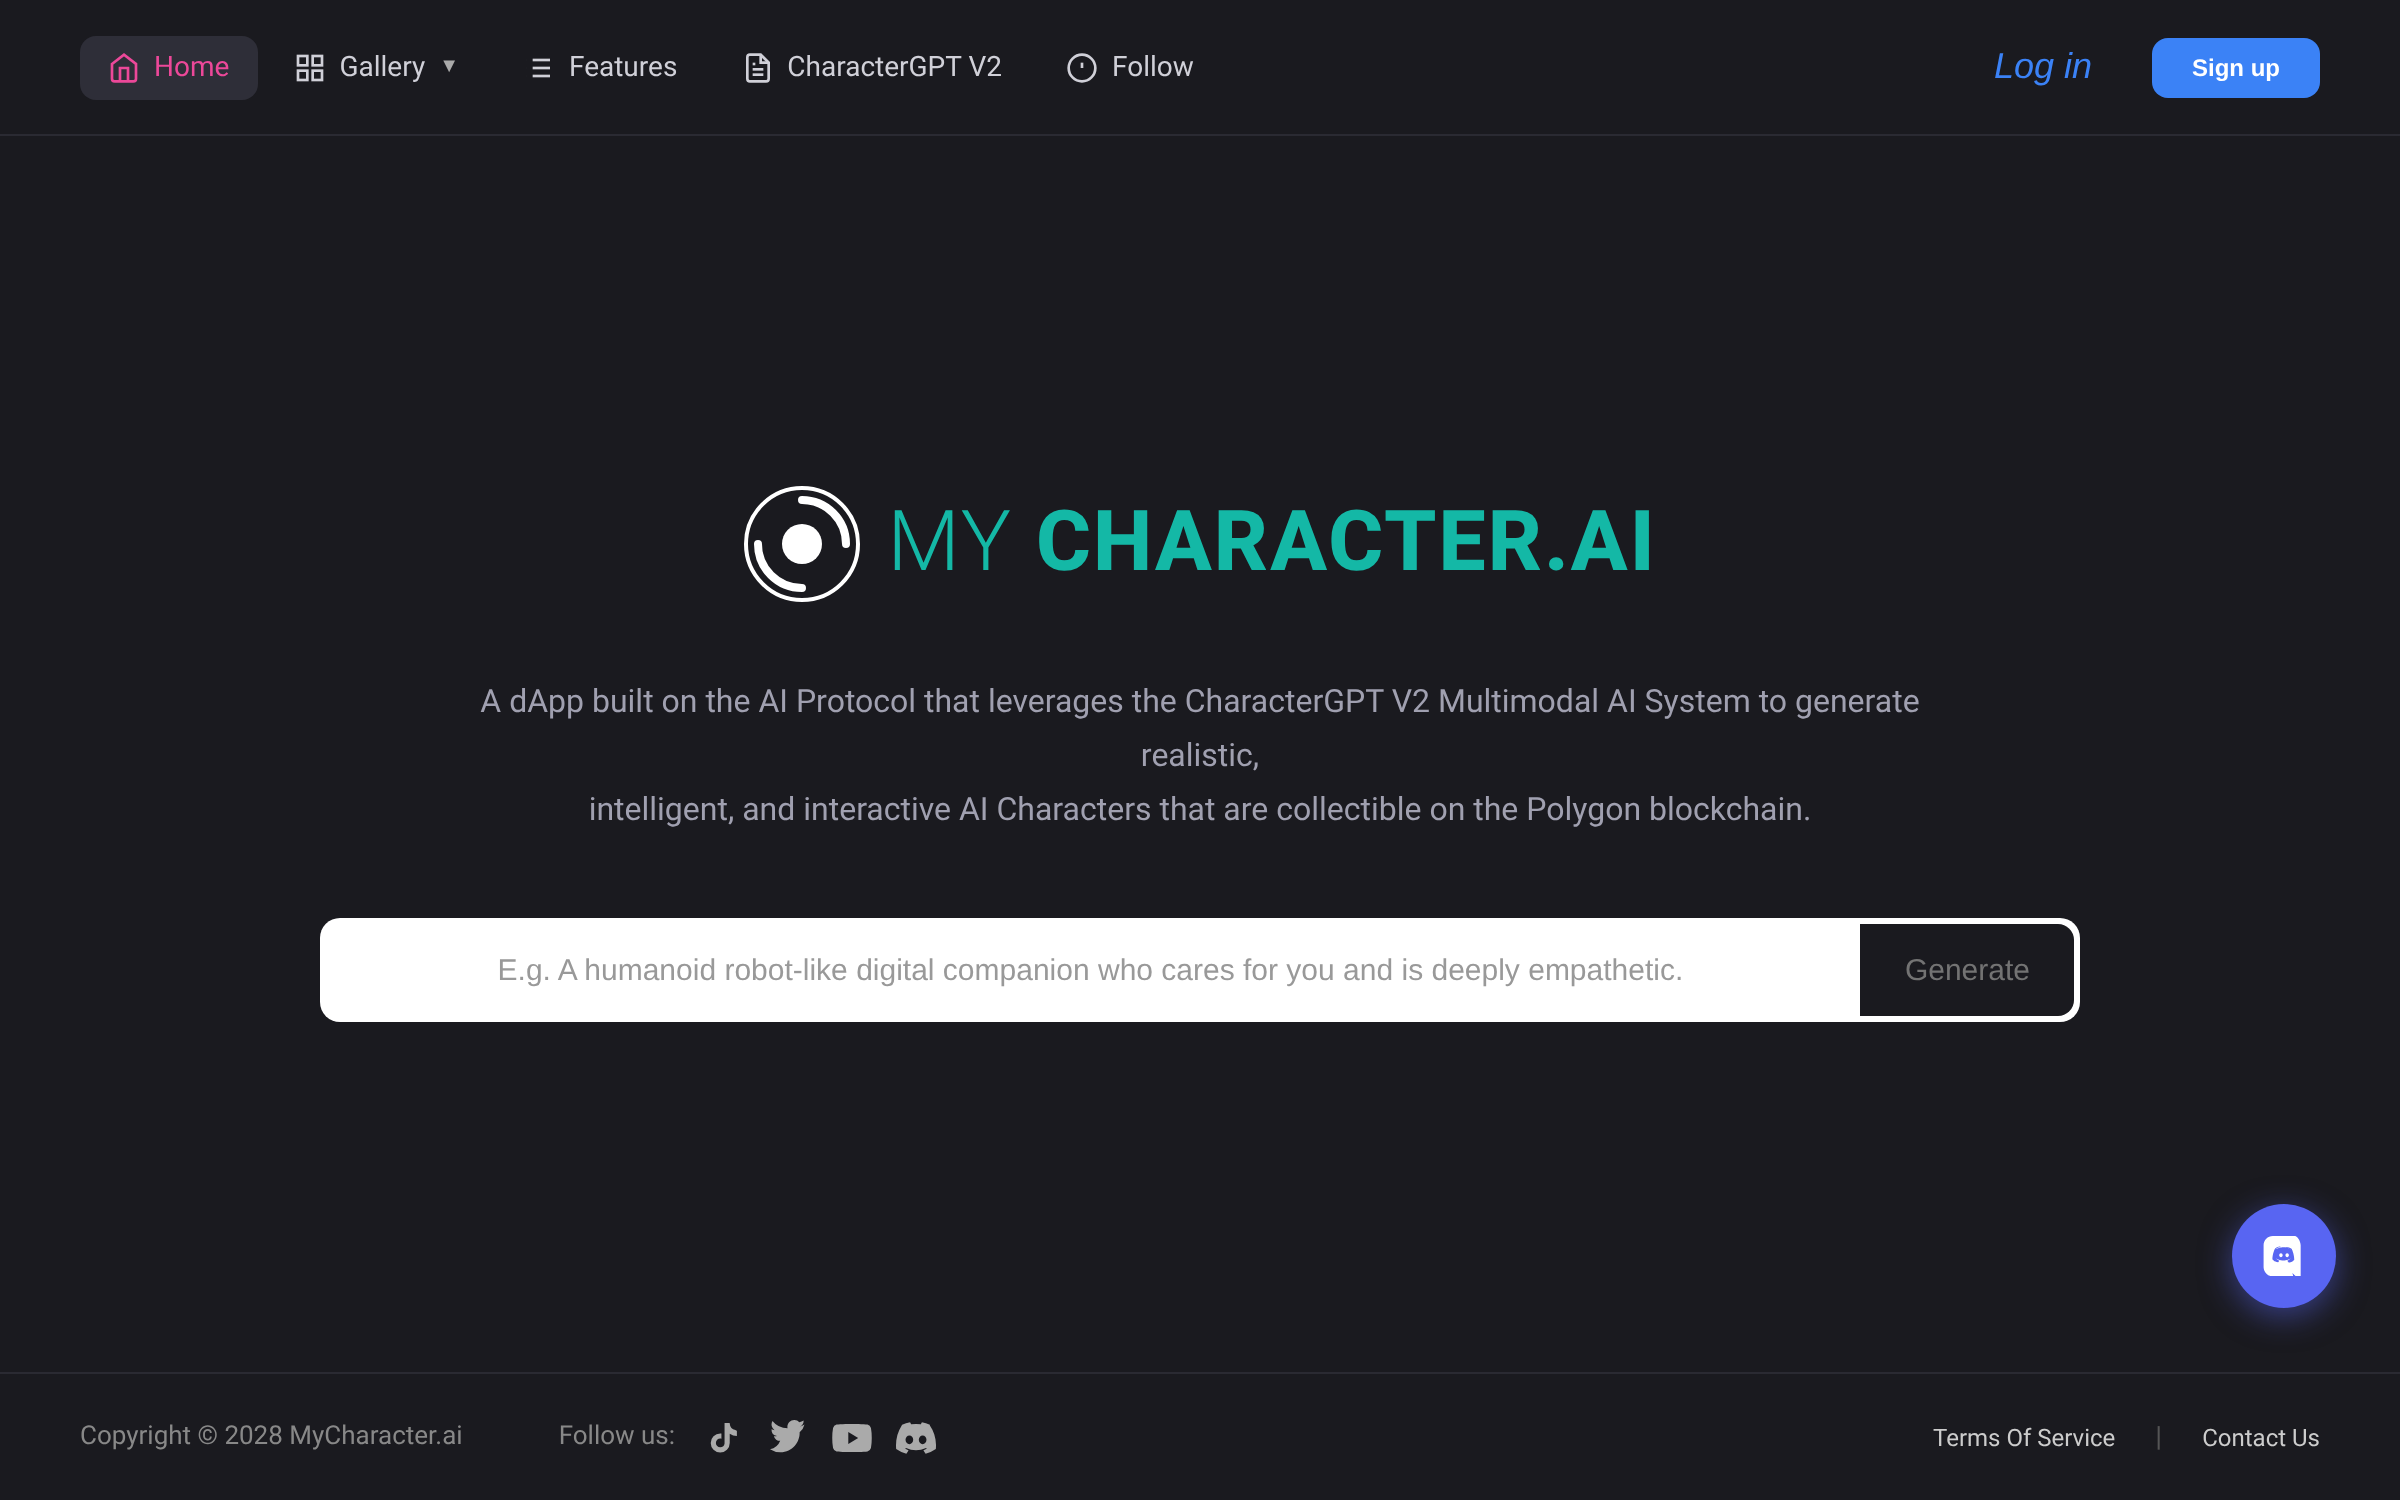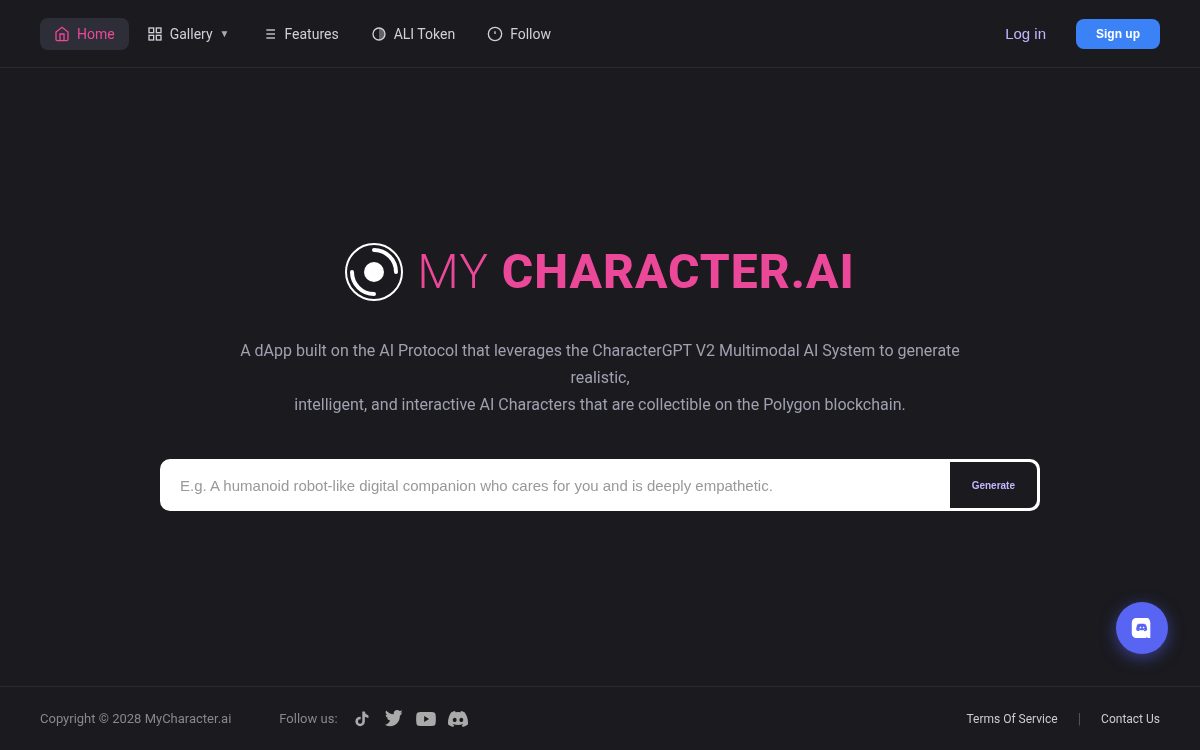--- a/index.html
+++ b/index.html
@@ -57,23 +57,24 @@
       display: flex;
       align-items: center;
       gap: 12px;
     }
 
     .btn-login {
       padding: 8px 18px;
       border-radius: 8px;
       border: none;
       background: transparent;
-      color: #c4b5fd;
-      font-size: 15px;
-      cursor: pointer;
+      color: #3b82f6;
+      font-size: 18px;
+      cursor: pointer;
+      font-style: italic;
     }
 
     .btn-signup {
       padding: 8px 20px;
       border-radius: 8px;
       border: none;
       background: #3b82f6;
       color: #ffffff;
       font-size: 12px;
       font-weight: 600;
@@ -98,24 +99,24 @@
       gap: 14px;
       margin-bottom: 36px;
     }
 
     .logo-icon {
       width: 58px;
       height: 58px;
     }
 
     .logo-text {
-      font-size: 48px;
+      font-size: 42px;
       font-weight: 700;
       letter-spacing: 1px;
-      color: #ec4899;
+      color: #14b8a6;
     }
 
     .logo-text span.light { font-weight: 300; }
     .logo-text span.bold { font-weight: 800; }
 
     
     .description {
       text-align: center;
       font-size: 16px;
       line-height: 1.7;
@@ -135,31 +136,32 @@
     }
 
     .search-input {
       flex: 1;
       border: none;
       outline: none;
       background: transparent;
       font-size: 15px;
       color: #333;
       padding: 0 20px;
+      text-align: center;
     }
 
     .search-input::placeholder { color: #999; }
 
     .generate-btn {
       background: #1a1a1f;
-      color: #c4b5fd;
+      color: #737373;
       border: none;
       padding: 0 22px;
-      font-size: 10px;
-      font-weight: 700;
+      font-size: 15px;
+      font-weight: 400;
       cursor: pointer;
       border-radius: 0 8px 8px 0;
       margin: 3px 3px 3px 0;
     }
 
     
     .discord-bubble {
       position: absolute;
       bottom: 32px;
       right: 32px;
@@ -269,29 +271,31 @@
         <line x1="8" y1="6" x2="21" y2="6"></line>
           <line x1="8" y1="12" x2="21" y2="12"></line>
         <line x1="8" y1="18" x2="21" y2="18"></line>
           <line x1="3" y1="6" x2="3.01" y2="6"></line>
         <line x1="3" y1="12" x2="3.01" y2="12"></line>
           <line x1="3" y1="18" x2="3.01" y2="18"></line>
       </svg>
       <span>Features</span>
     </a>
 
-
     <a class="nav-item">
-
-      <svg width="16" height="16" viewBox="0 0 24 24" fill="none" stroke="currentColor" stroke-width="2">
-        <circle cx="12" cy="12" r="9"></circle>
-        <path d="M12 3a9 9 0 010 18" fill="currentColor" stroke="none" opacity="0.4"></path>
-      </svg>
-      <span>ALI Token</span>
-    </a>
+      <svg width="16" height="16" viewBox="0 0 24 24" fill="none" stroke="currentColor" stroke-width="2">
+        <path d="M14 2H6a2 2 0 00-2 2v16a2 2 0 002 2h12a2 2 0 002-2V8z"></path>
+        <polyline points="14,2 14,8 20,8"></polyline>
+        <line x1="16" y1="13" x2="8" y2="13"></line>
+          <line x1="16" y1="17" x2="8" y2="17"></line>
+        <polyline points="10,9 9,9 8,9"></polyline>
+      </svg>
+      <span>CharacterGPT V2</span>
+    </a>
+
 
     <a class="nav-item">
       <svg width="16" height="16" viewBox="0 0 24 24" fill="none" stroke="currentColor" stroke-width="2">
         <circle cx="12" cy="12" r="10"></circle>
         <line x1="12" y1="8" x2="12" y2="12"></line>
         <line x1="12" y1="16" x2="12.01" y2="16"></line>
       </svg>
       <span>Follow</span>
     </a>
   </div>

